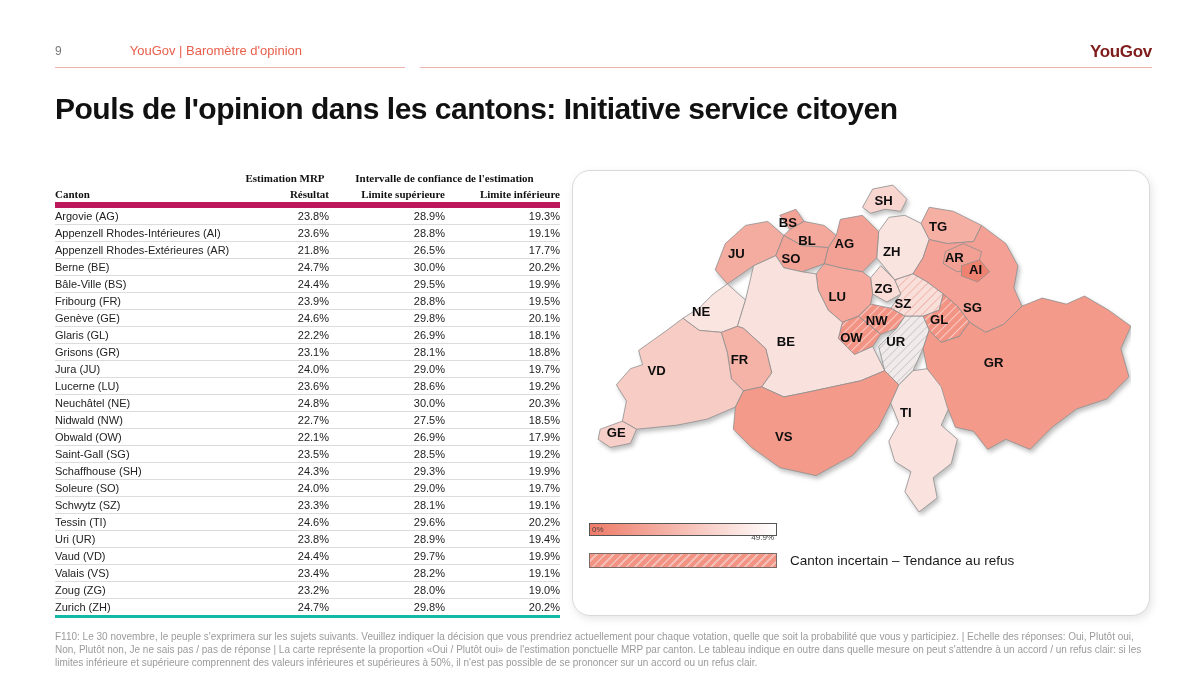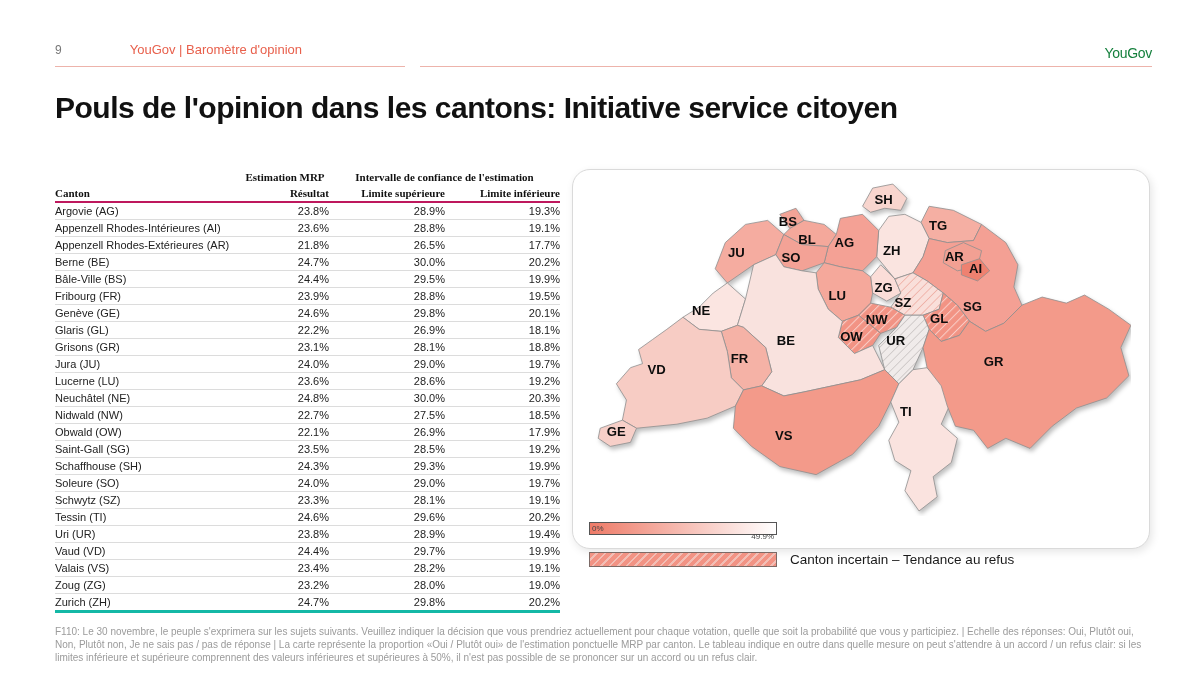--- a/index.html
+++ b/index.html
@@ -6,44 +6,44 @@
   html,body { background:#fff; }
   body { font-family:"Liberation Sans","DejaVu Sans",sans-serif; color:#111; }
   .page { position:relative; width:1200px; height:674px; background:#fff; overflow:hidden; }
 
   
   .hdr { display:flex; align-items:flex-end; padding:42px 48px 0 55px; }
   .hdr-left { width:350px; border-bottom:1.5px solid #EDB3AB; display:flex; align-items:baseline; padding-bottom:9px; }
   .page-num { font-size:12px; color:#777; }
   .brand { font-size:13px; color:#E8604C; margin-left:68px; }
   .hdr-right { flex:1; border-bottom:1.5px solid #EDB3AB; margin-left:15px; display:flex; justify-content:flex-end; padding-bottom:5px; }
-  .logo { font-size:14px; font-weight:normal; color:#15803d; letter-spacing:-0.3px; }
+  .logo { font-size:17px; font-weight:bold; color:#7f1d1d; letter-spacing:-0.3px; }
 
   
   .title { font-size:30px; font-weight:bold; letter-spacing:-0.5px; margin:24px 48px 0 55px; }
 
   
   .main { display:flex; margin:44px 48px 0 55px; align-items:flex-start; }
 
   
   .tbl-wrap { width:505px; flex:none; }
   table { border-collapse:collapse; width:505px; table-layout:fixed; }
   col.c1{width:186px;} col.c2{width:88px;} col.c3{width:116px;} col.c4{width:115px;}
   th,td { font-size:11px; line-height:13px; padding:1.5px 0; white-space:nowrap; overflow:hidden; }
   th { font-weight:bold; text-align:right;font-family:Liberation Serif, serif; }
   th.left, td.left { text-align:left; }
   td { text-align:right; color:#222; }
   tr.grp-row th { border-bottom:none; }
   th.grp { border-bottom:1px solid #333; text-align:center; }
-  tr.col-row th { border-bottom:2px solid #be185d; }
+  tr.col-row th { border-bottom:6px solid #be185d; }
   tbody td { border-bottom:1px solid #DCDCDC; }
   tbody tr:last-child td { border-bottom:3px solid #14b8a6; }
 
   
-  .card { width:578px; height:380px; margin-left:12px; flex:none; border:1.5px solid #DADADA;
+  .card { width:578px; height:446px; margin-left:12px; flex:none; border:1.5px solid #DADADA;
           border-radius:18px; background:#fff; box-shadow:2px 3px 8px rgba(0,0,0,0.10); position:relative; }
   .map-svg { position:absolute; left:13px; top:8px; }
   .legend { position:absolute; left:16px; top:352px; width:545px; }
   .leg-row { display:flex; align-items:center; margin-bottom:17px; }
   .grad-bar { position:relative; width:188px; height:13px; border:1px solid #555; flex:none; }
   .grad-min { position:absolute; left:2px; top:1px; font-size:8px; color:#444; }
   .grad-max { position:absolute; right:2px; top:9px; font-size:8px; color:#444; }
   .hatch-bar { width:188px; height:15px; border:1px solid #7c6a66; flex:none;
                background:repeating-linear-gradient(135deg,#F29384 0px,#F29384 4px,#F2BEB5 4px,#F2BEB5 6px); }
   .leg-label { font-size:13.5px; color:#1a1a1a; margin-left:13px; }

